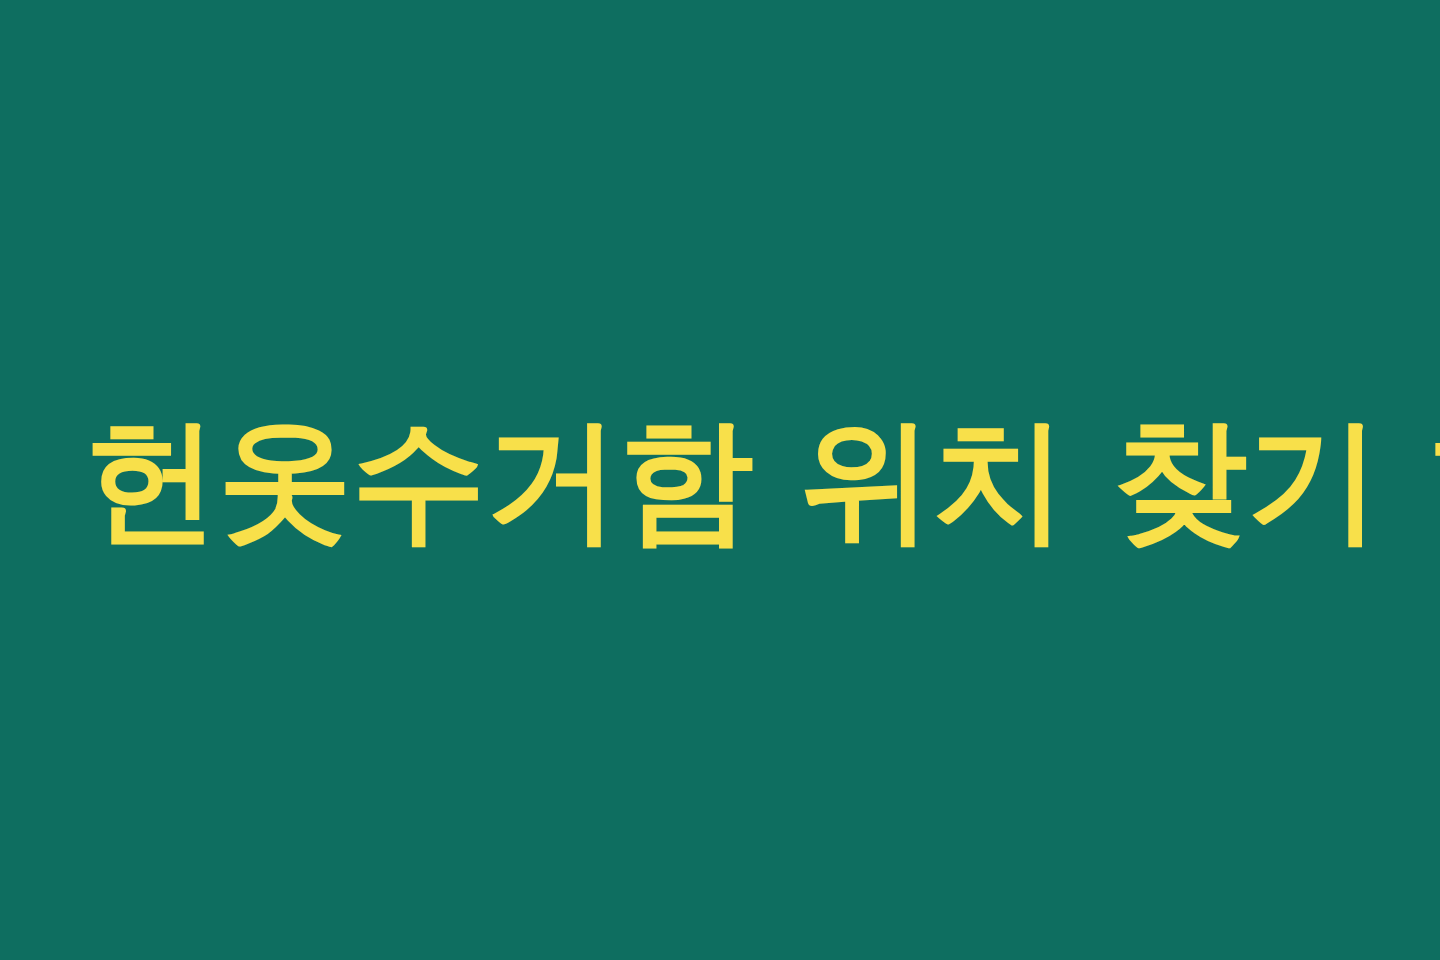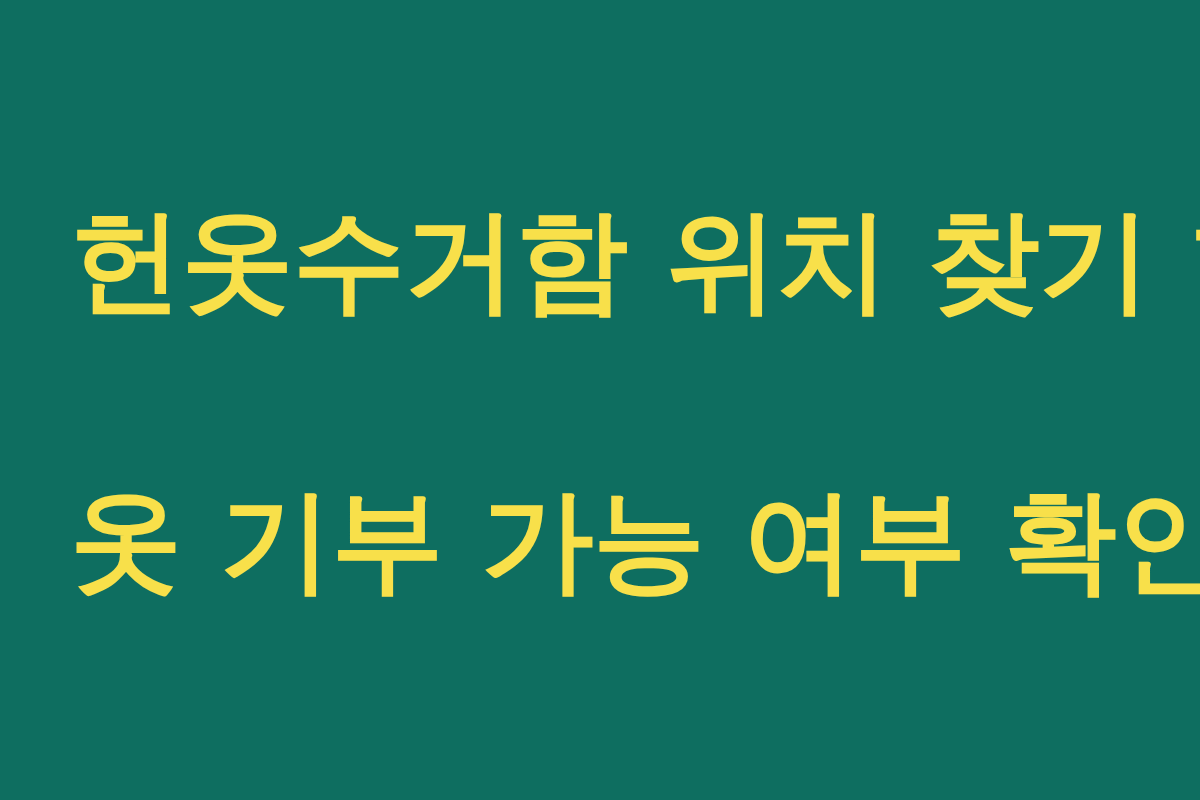--- a/index.html
+++ b/index.html
@@ -47,16 +47,15 @@
     white-space: nowrap;
   }
 </style>
 </head>
 <body>
 
 <div id="poster" style="background-color: rgb(14, 110, 96); width: 1200px; height: 800px;">
 
   <h1 id="headline" style="color: rgb(248, 224, 74); text-align: center;">
     <span class="headline-line">헌옷수거함 위치 찾기 헌</span>
-    <span class="headline-line">옷 기부 가능 여부 확인</span>
   </h1>
 
 </div>
 
 </body></html>

